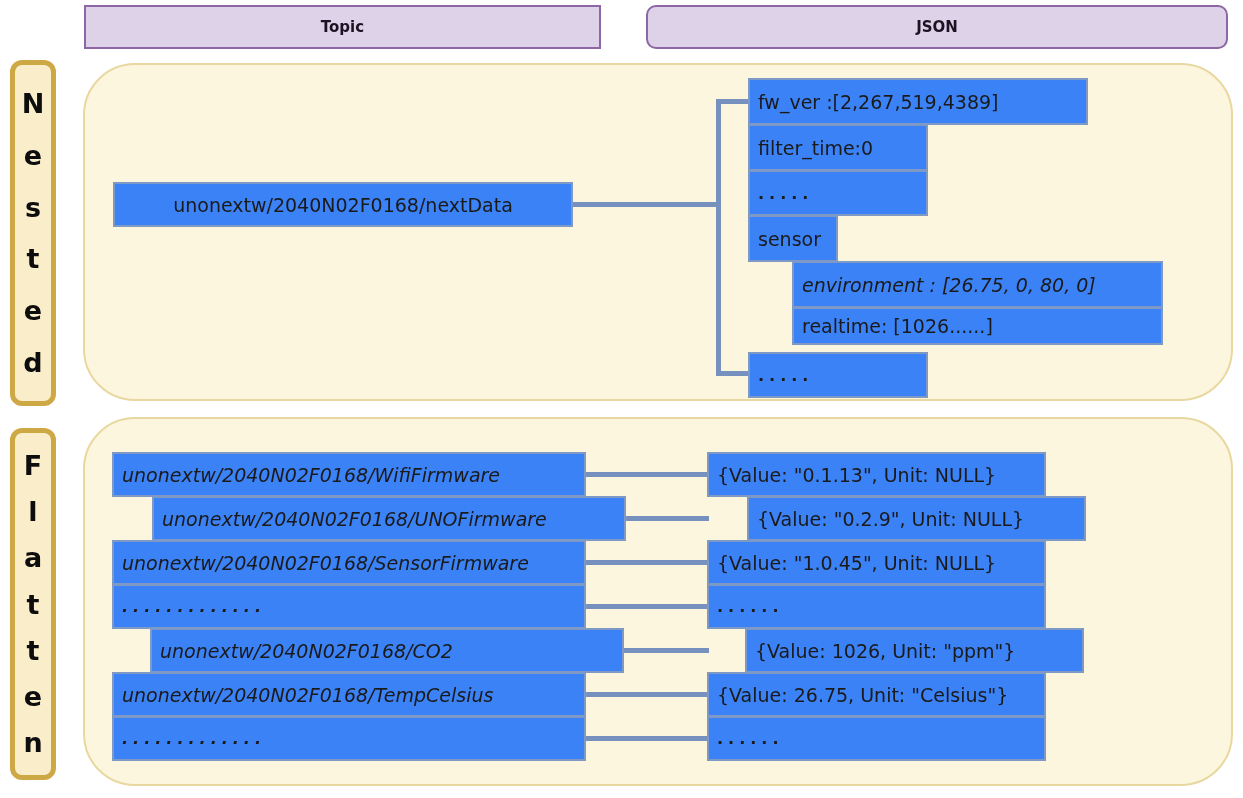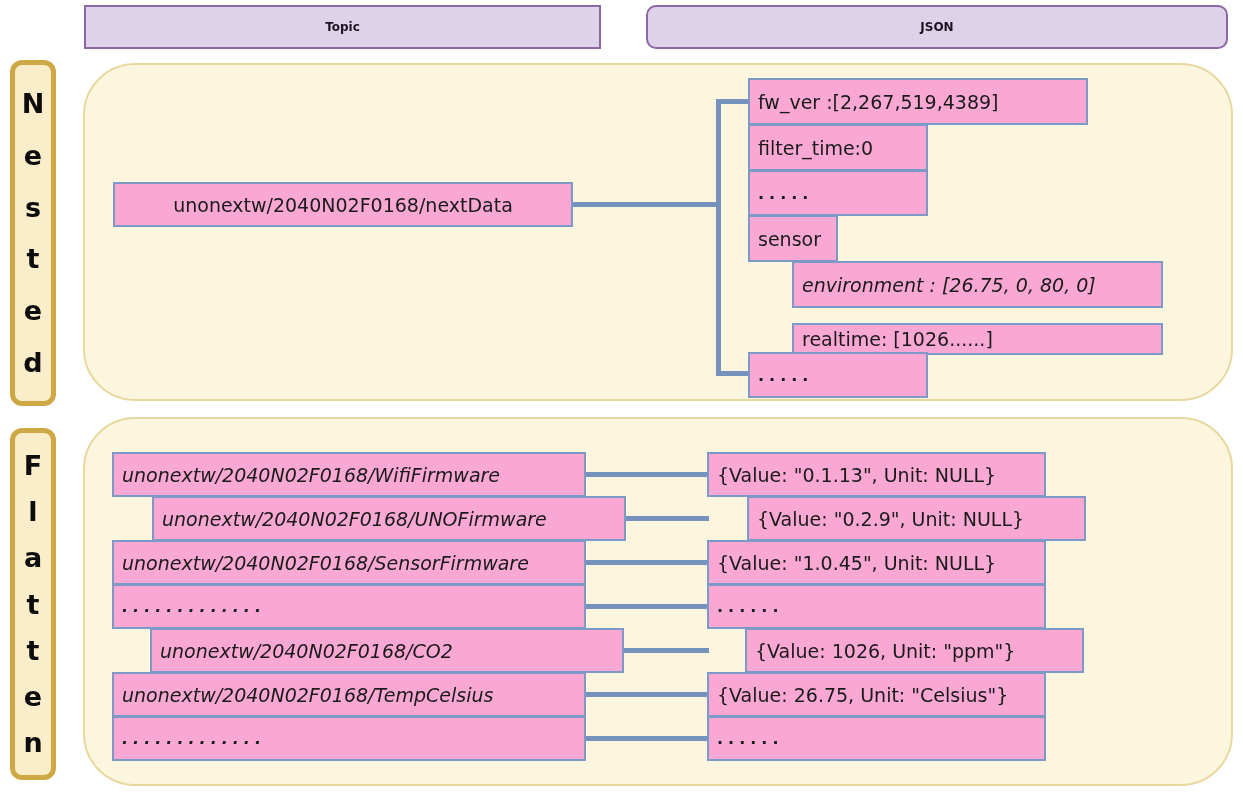--- a/index.html
+++ b/index.html
@@ -7,21 +7,21 @@
     position:relative; width:1243px; height:798px;
     background:#ffffff; overflow:hidden;
     font-family:"DejaVu Sans", sans-serif;
   }
 
   
   .col-header {
     position:absolute; top:5px; height:44px;
     background:#ded2e9; border:2px solid #8d66a6; box-sizing:border-box;
     display:flex; align-items:center; justify-content:center;
-    font-weight:bold; font-size:12px; color:#1c1322;
+    font-weight:bold; font-size:15px; color:#1c1322;
   }
   #topic-header { left:84px;  width:517px; }
   #json-header  { left:646px; width:582px;border-radius:10px; }
 
   
   .panel {
     position:absolute; left:83px; width:1150px;
     background:#fdf6de; border:2px solid #e8d8a0; border-radius:52px;
     box-sizing:border-box; z-index:1;
   }
@@ -35,39 +35,39 @@
     box-sizing:border-box; display:flex; flex-direction:column;
     align-items:center; justify-content:space-evenly;
     font-weight:bold; font-size:27px; color:#0d0d0d; z-index:2;
   }
   #nested-label  { top:60px;  height:346px; }
   #flatten-label { top:428px; height:352px; }
   .vletter { line-height:1; }
 
   
   .box {
-    position:absolute; background:#f9a8d4; border:2px solid #7e99c5;
+    position:absolute; background:#3b82f6; border:2px solid #7e99c5;
     box-sizing:border-box; display:flex; align-items:center;
     font-size:19px; color:#1a1a1a; padding:0 8px; white-space:nowrap;
     z-index:3; overflow:hidden;
   }
   .center { justify-content:center; }
   .dots { letter-spacing:5px; font-weight:bold; font-size:16px; }
 
   
   .conn { position:absolute; background:#7791bf; z-index:2; }
 
   
   #nextdata-box { left:113px; top:182px; width:460px; height:45px; }
   #nb1 { left:748px; top:78px;  width:340px; height:47px; }
   #nb2 { left:748px; top:124px; width:180px; height:47px; }
   #nb3 { left:748px; top:170px; width:180px; height:46px; }
   #nb4 { left:748px; top:215px; width:90px;  height:47px; }
   #nb5 { left:792px; top:261px; width:371px; height:47px;font-style:italic; }
-  #nb6 { left:792px; top:307px; width:371px; height:32px;margin-top:16px; }
+  #nb6 { left:792px; top:307px; width:371px; height:38px; }
   #nb7 { left:748px; top:352px; width:180px; height:46px; }
 
   #conn-main        { left:573px; top:202px; width:143px; height:5px; }
   #bracket-vertical { left:716px; top:99px;  width:5px;   height:277px; }
   #bracket-stub-top { left:716px; top:99px;  width:34px;  height:5px; }
   #bracket-stub-bot { left:716px; top:371px; width:34px;  height:5px; }
 
   
   .fl { left:112px; width:474px; height:45px;font-style:italic; }
   .fr { left:707px; width:339px; height:45px; }

